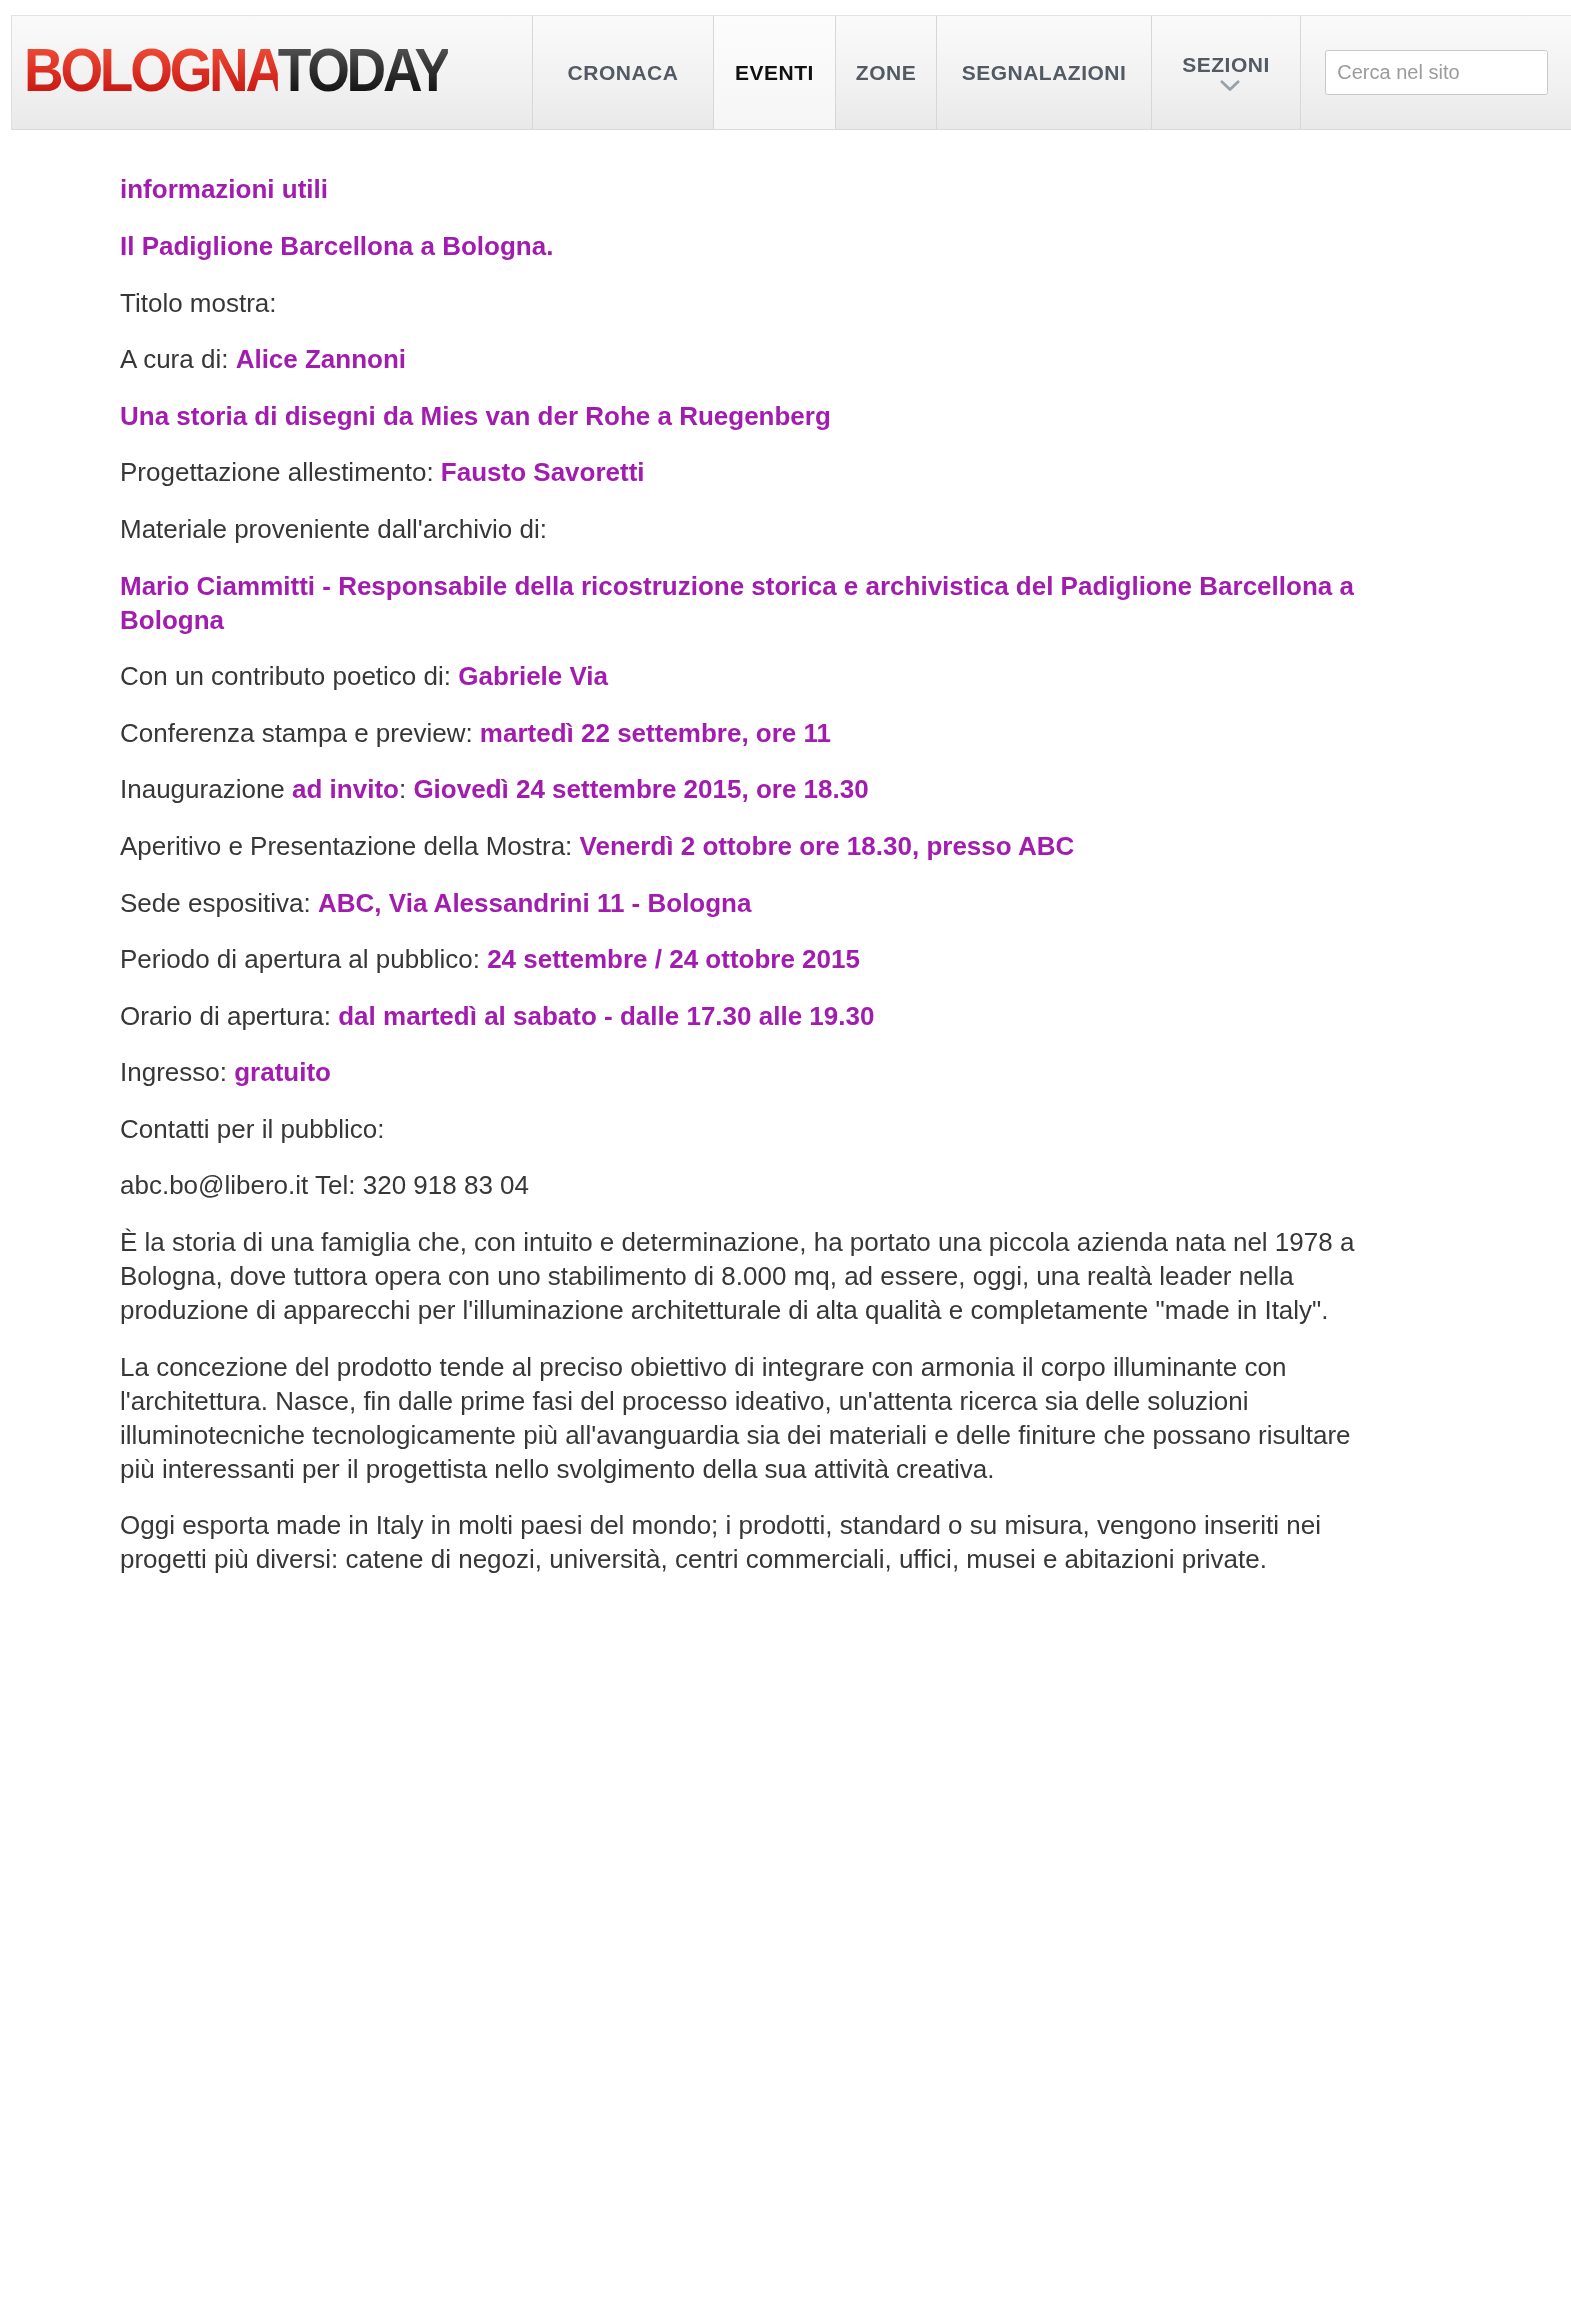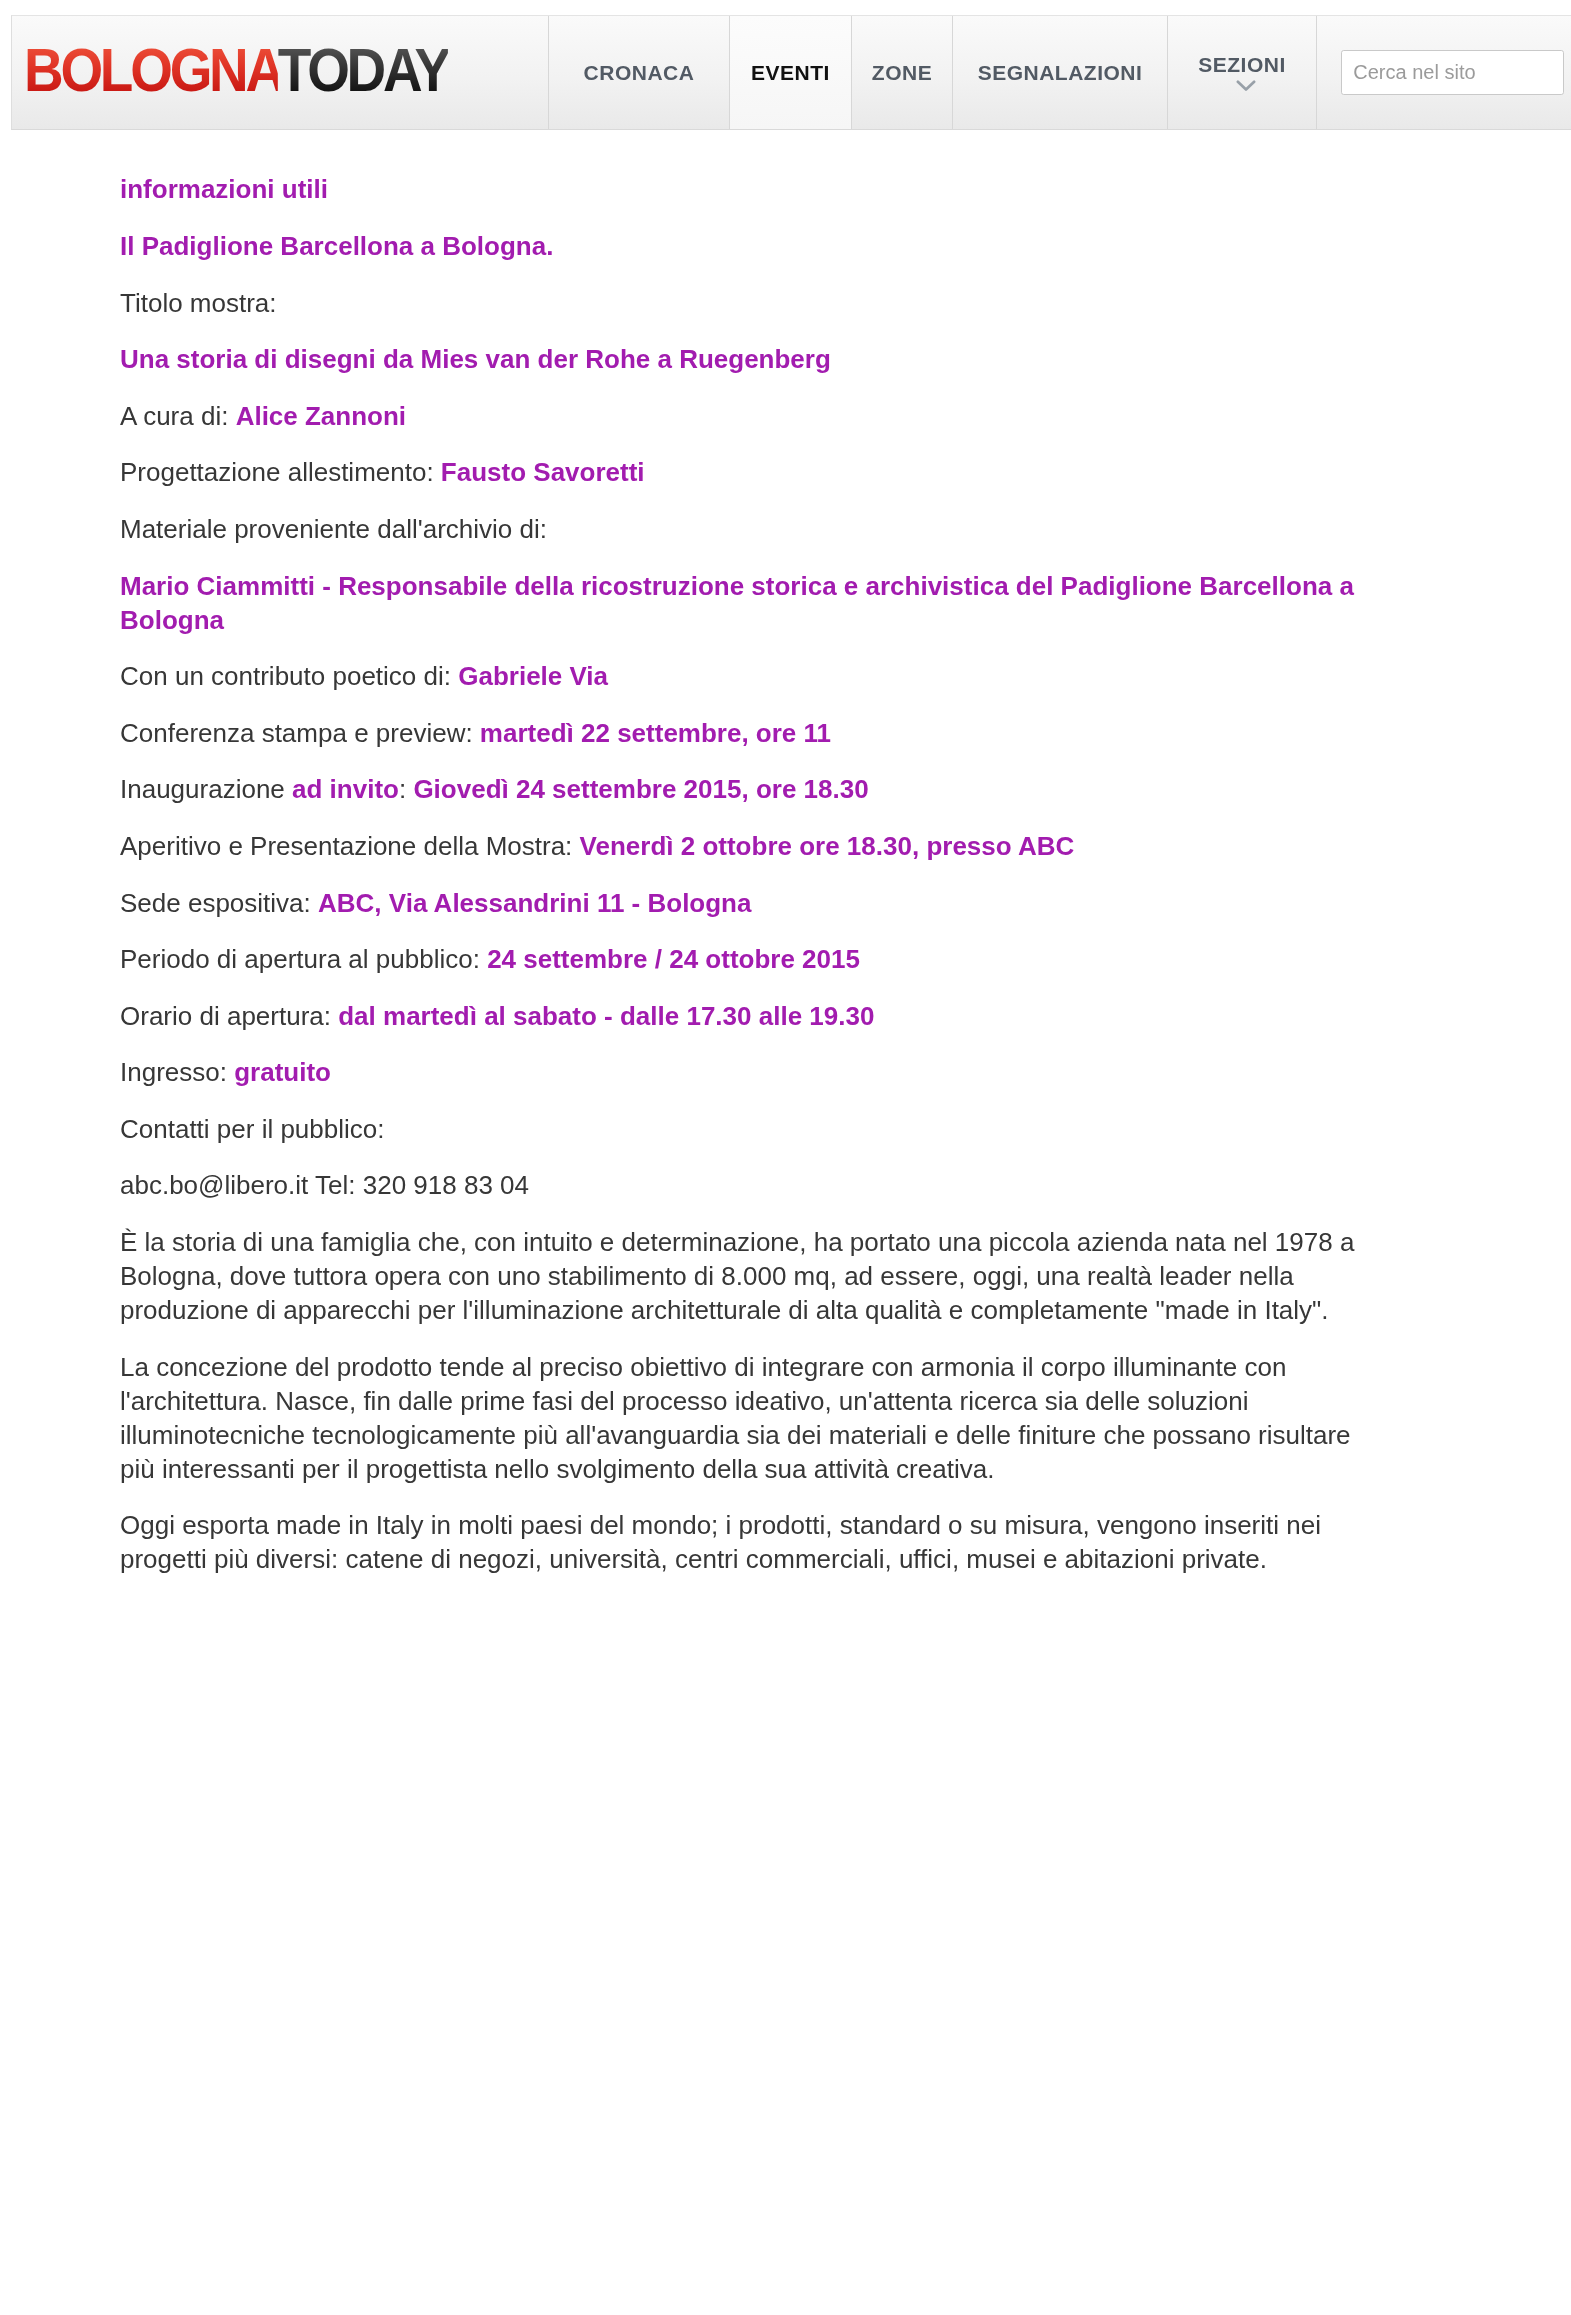--- a/index.html
+++ b/index.html
@@ -103,21 +103,21 @@
   .content b { font-weight: bold; color: #a21caf; }
 </style>
 </head>
 <body>
 
 <header class="topbar">
   <div class="logo-area">
     <div class="logo"><span class="logo-bologna">BOLOGNA</span><span class="logo-today">TODAY</span></div>
   </div>
   <nav class="nav">
-      <div class="nav-item" style="width: 181px; margin-left: 16px;">
+      <div class="nav-item" style="width: 181px;">
         <span>CRONACA</span>
       </div>
       <div class="nav-item active" style="width: 122px;">
         <span>EVENTI</span>
       </div>
       <div class="nav-item" style="width: 101px;">
         <span>ZONE</span>
       </div>
       <div class="nav-item" style="width: 215px;">
         <span>SEGNALAZIONI</span>
@@ -131,22 +131,22 @@
     </nav>
   <div class="search-area">
     <input class="search-input" type="text" placeholder="Cerca nel sito" style="">
   </div>
 </header>
 
 <main class="content">
     <p><b>informazioni utili</b></p>
     <p><b>Il Padiglione Barcellona a Bologna.</b></p>
     <p><span>Titolo mostra:</span></p>
+    <p><span>A cura di: </span><b>Alice Zannoni</b></p>
     <p><b>Una storia di disegni da Mies van der Rohe a Ruegenberg</b></p>
-    <p><span>A cura di: </span><b>Alice Zannoni</b></p>
     <p><span>Progettazione allestimento: </span><b>Fausto Savoretti</b></p>
     <p><span>Materiale proveniente dall'archivio di:</span></p>
     <p><b>Mario Ciammitti - Responsabile della ricostruzione storica e archivistica del Padiglione Barcellona a Bologna</b></p>
     <p><span>Con un contributo poetico di: </span><b>Gabriele Via</b></p>
     <p><span>Conferenza stampa e preview: </span><b>martedì 22 settembre, ore 11</b></p>
     <p><span>Inaugurazione </span><b>ad invito</b><span>: </span><b>Giovedì 24 settembre 2015, ore 18.30</b></p>
     <p><span>Aperitivo e Presentazione della Mostra: </span><b>Venerdì 2 ottobre ore 18.30, presso ABC</b></p>
     <p><span>Sede espositiva: </span><b>ABC, Via Alessandrini 11 - Bologna</b></p>
     <p><span>Periodo di apertura al pubblico: </span><b>24 settembre / 24 ottobre 2015</b></p>
     <p><span>Orario di apertura: </span><b>dal martedì al sabato - dalle 17.30 alle 19.30</b></p>

